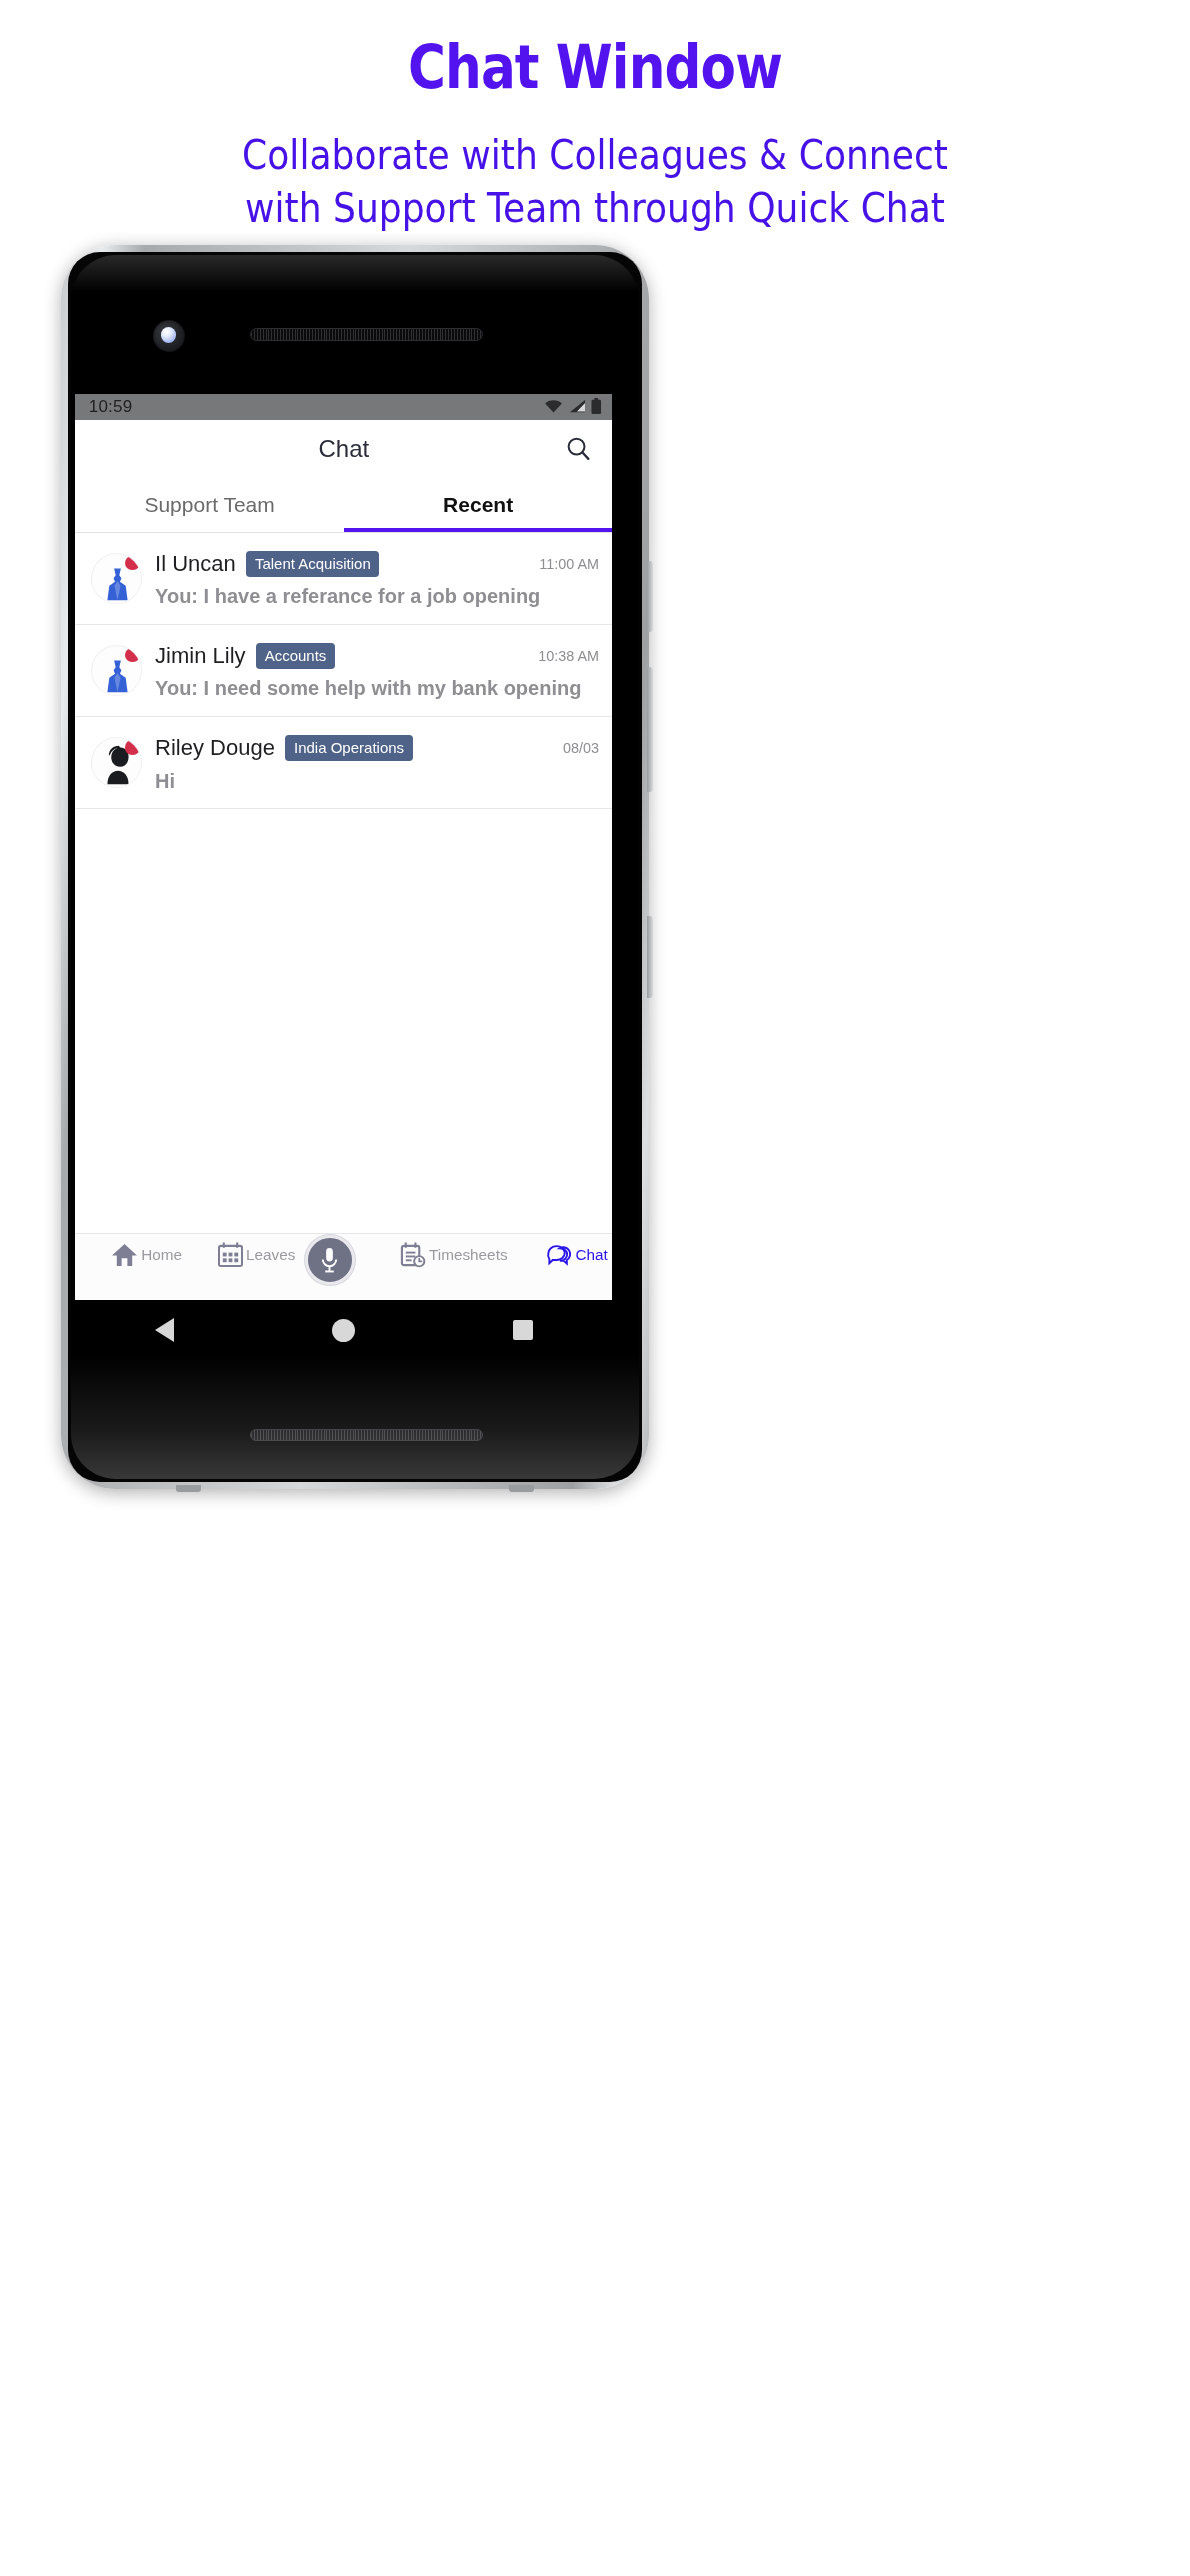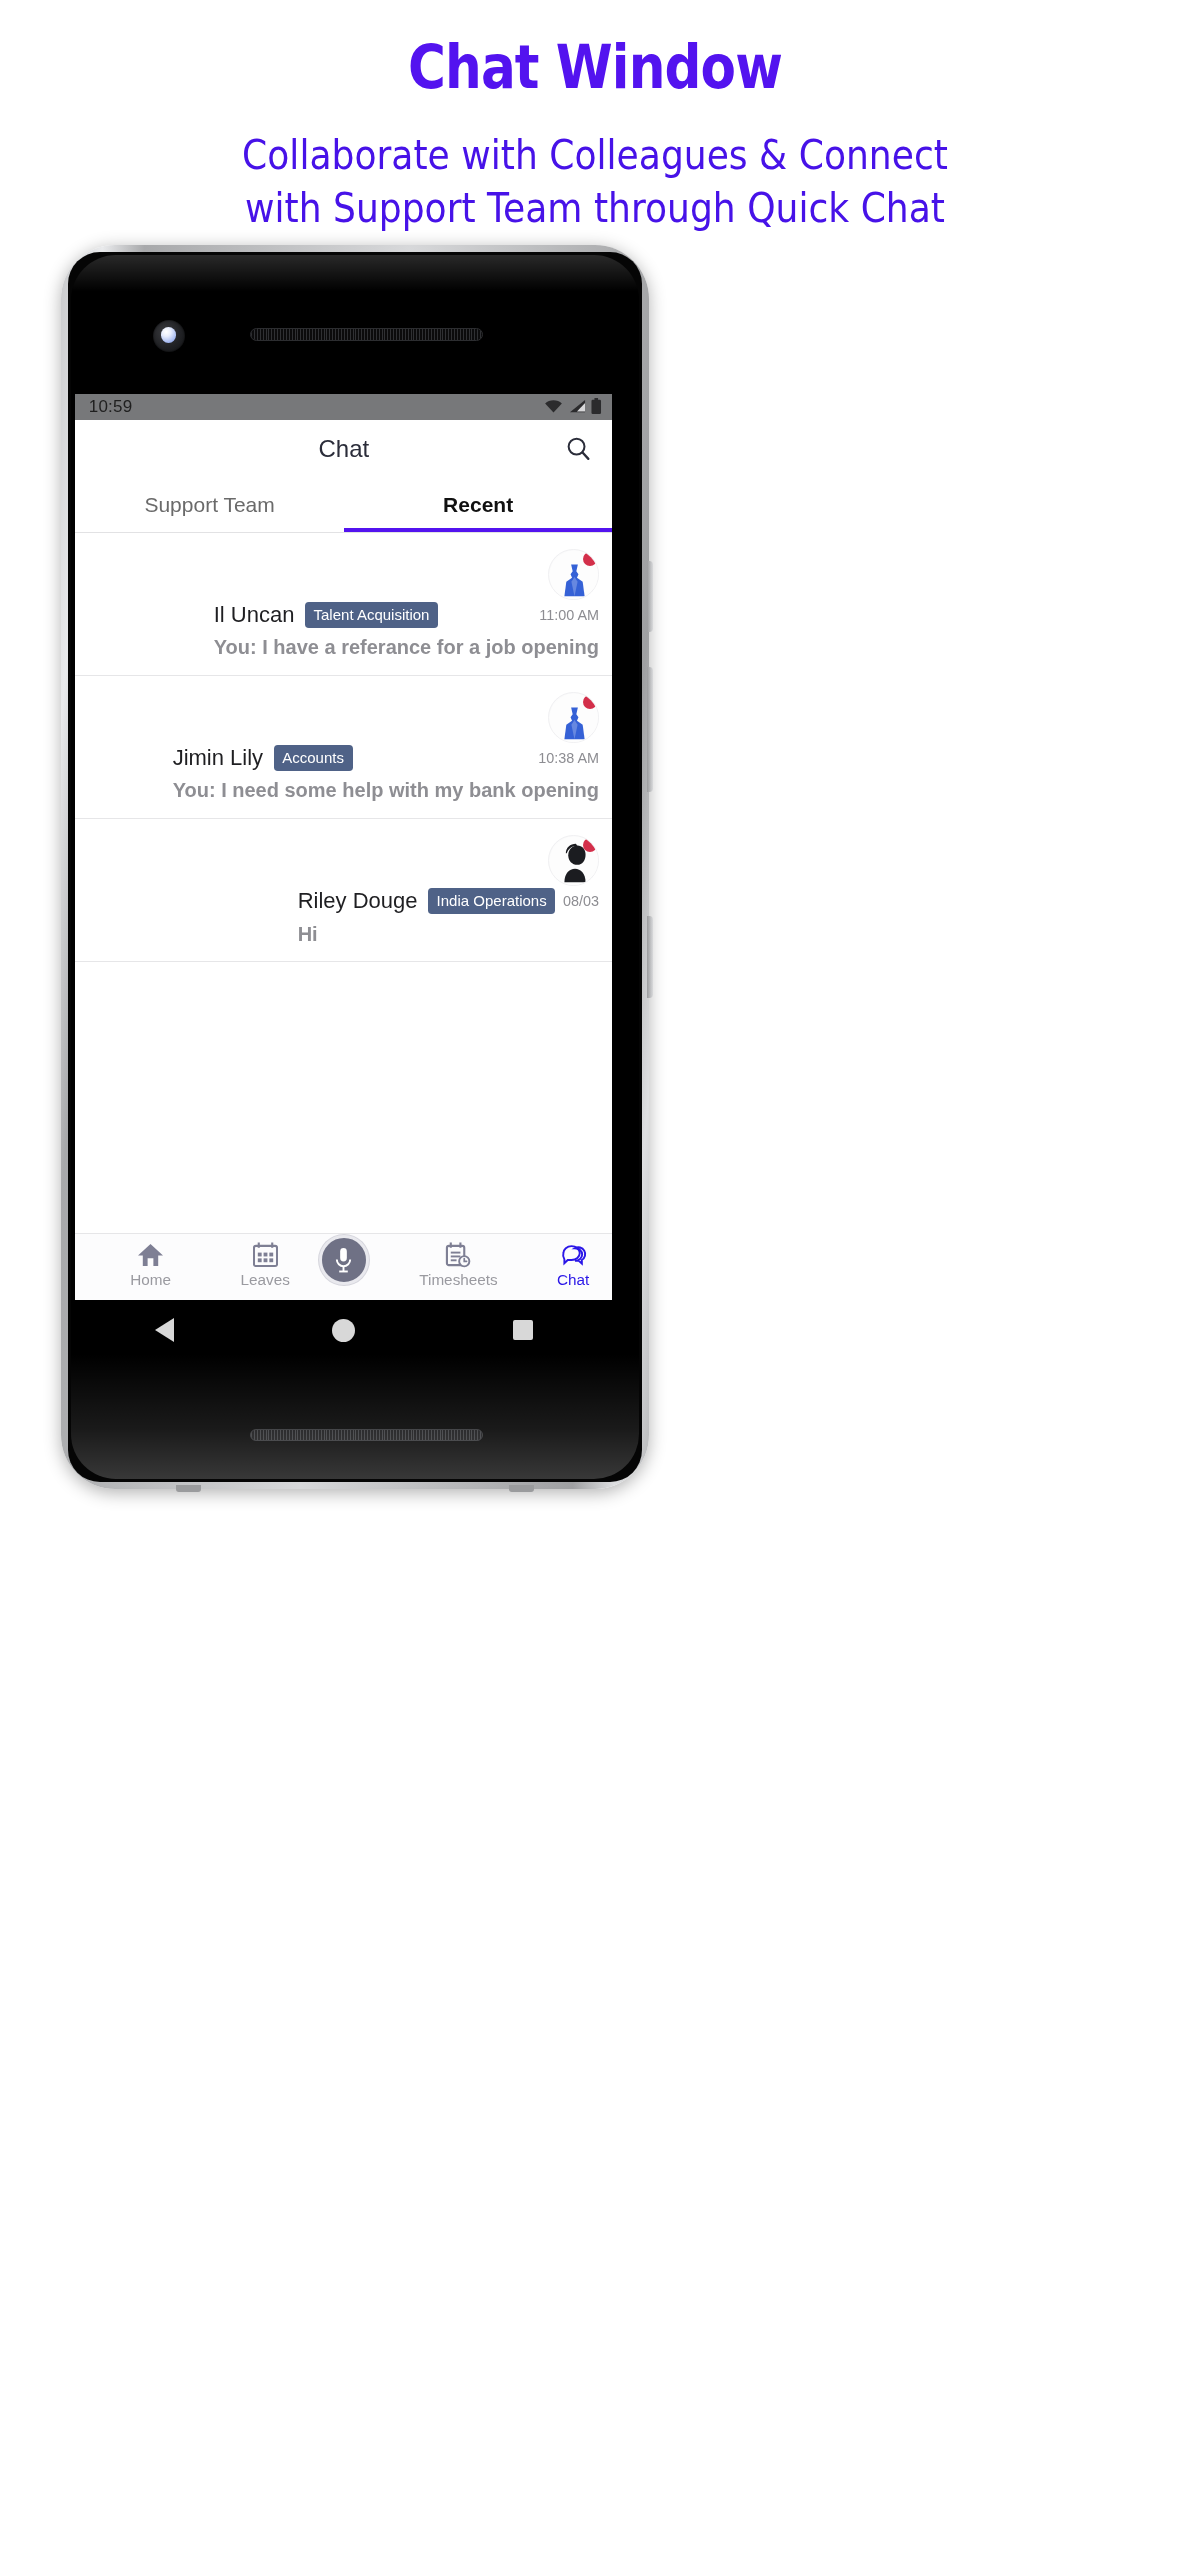--- a/index.html
+++ b/index.html
@@ -184,25 +184,24 @@
     left: 0; right: 0; bottom: 0;
     height: 3.8px;
     background: #5313ef;
   }
   .tabs-divider { height: 1px; background: #e2e2e4; }
 
   
   .chat-list { background: #fff; }
   .chat-row {
     display: flex;
-    align-items: flex-end;
+    align-items: center;
     padding: 16.3px 13.4px 15.3px 15.3px;
     border-bottom: 1px solid #e6e6e8;
     position: relative;
-    flex-direction: column;
   }
   .avatar {
     width: 51px; height: 51px;
     border-radius: 50%;
     background: #fbfbfb;
     border: 1px solid #f0f0f2;
     position: relative;
     flex: 0 0 51px;
     overflow: hidden;
   }
@@ -258,21 +257,21 @@
     left: 0; right: 0; bottom: 0;
     height: 67px;
     background: #fcfcfd;
     border-top: 1px solid #e6e6e8;
     display: flex;
     align-items: flex-start;
   }
   .nav-item {
     flex: 1;
     display: flex;
-    flex-direction: column;
+    flex-direction: row;
     align-items: center;
     padding-top: 7.7px;
     gap: 2.9px;
     padding-left: 36px;
   }
   .nav-label {
     font-size: 15.3px;
     color: #9a9aa0;
     font-family: "Liberation Sans", sans-serif;
   }

